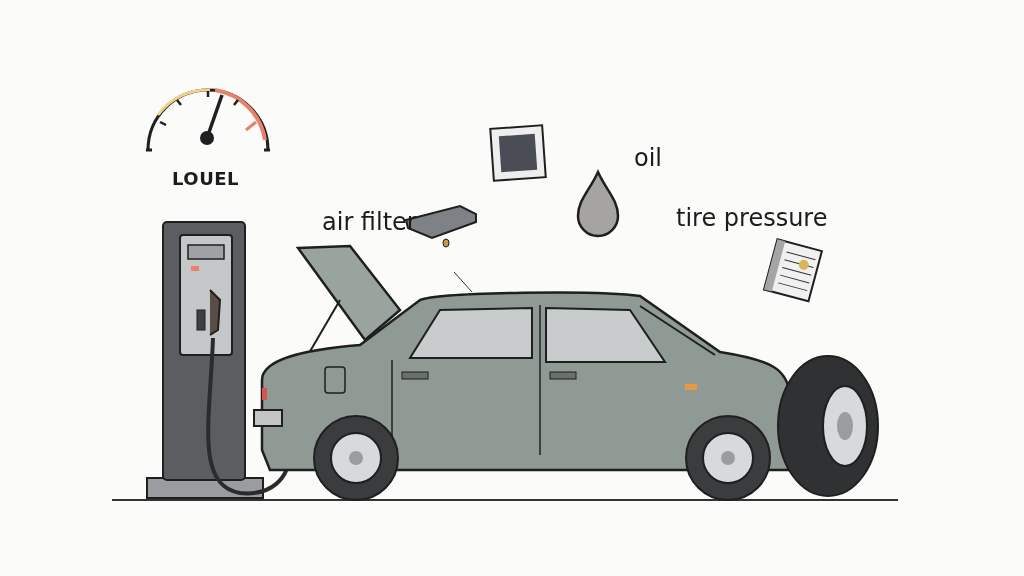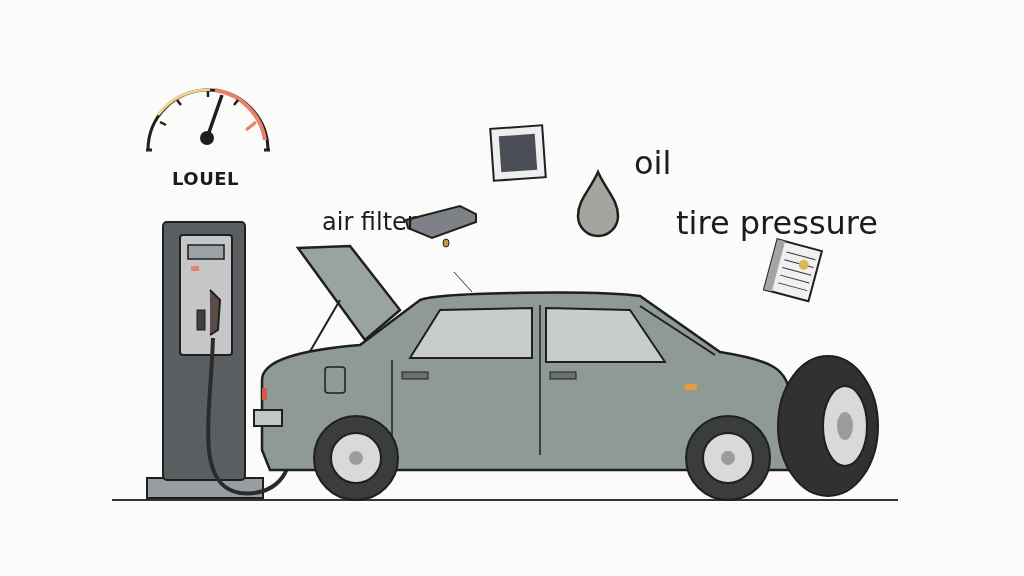--- a/index.html
+++ b/index.html
@@ -1,21 +1,21 @@
 <!DOCTYPE html>
 <html><head>
 <meta charset="utf-8">
 <style>
   html,body{margin:0;padding:0;}
   body{width:1024px;height:576px;background:#fbfbfa;overflow:hidden;position:relative;font-family:"DejaVu Sans",sans-serif;}
   .lbl{position:absolute;color:#1c1c1c;white-space:nowrap;}
   #gauge-label{left:172px;top:168px;font-size:18px;font-weight:bold;letter-spacing:0.5px;}
   #air-label{left:322px;top:172px;font-size:24px;margin-top:36px;}
-  #oil-label{left:634px;top:144px;font-size:32px;}
-  #tire-label{left:676px;top:204px;font-size:32px;}
+  #oil-label{left:634px;top:144px;font-size:24px;}
+  #tire-label{left:676px;top:204px;font-size:24px;}
   svg{position:absolute;left:0;top:0;}
 </style>
 </head>
 <body>
 
 <svg width="1024" height="576" viewBox="0 0 1024 576">
 
   <line x1="112" y1="500" x2="898" y2="500" stroke="#333" stroke-width="2"></line>
 
   <g>

